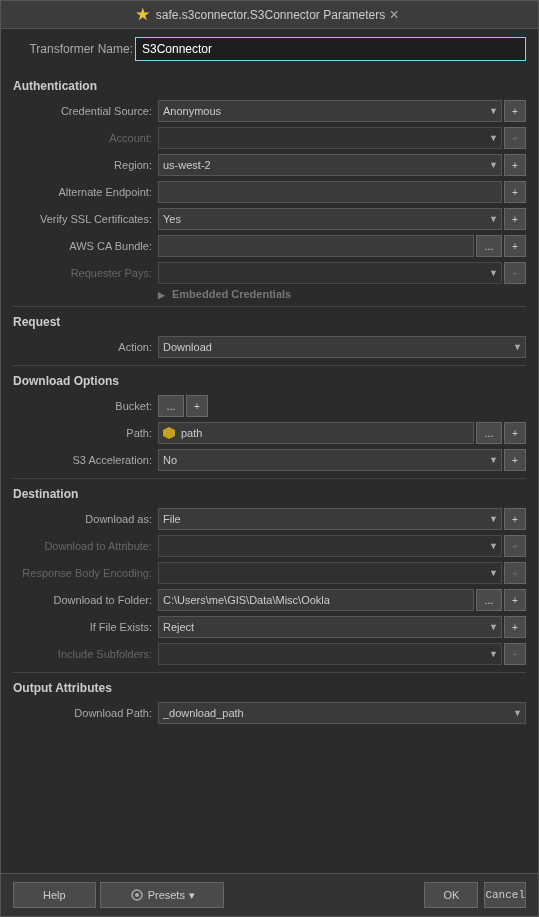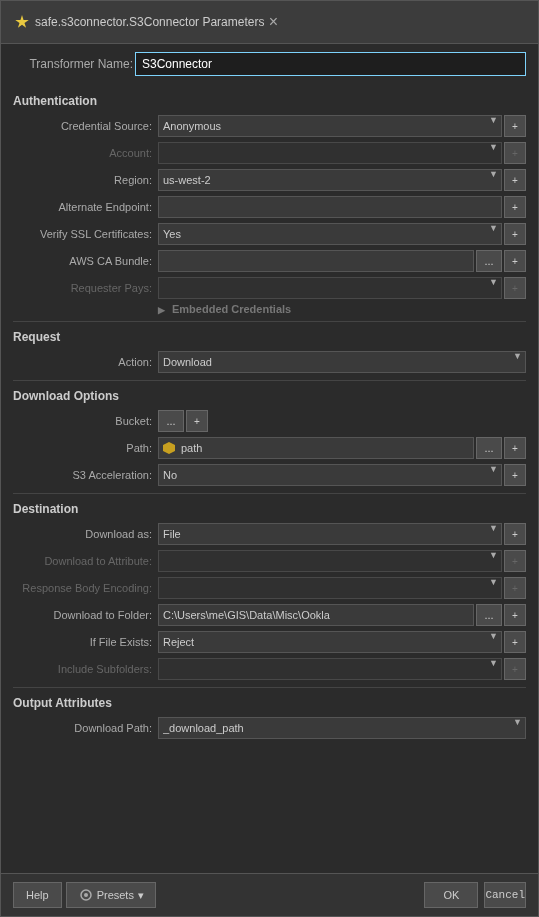--- a/index.html
+++ b/index.html
@@ -16,25 +16,25 @@
       width: 539px;
       height: 917px;
       background: #2b2b2b;
       border: 1px solid #555;
       display: flex;
       flex-direction: column;
     }
     .titlebar {
       background: #3c3c3c;
       border-bottom: 1px solid #555;
-      height: 43px;
+      height: 28px;
       display: flex;
       align-items: center;
       padding: 0 14px;
-      justify-content: flex-start;
+      justify-content: center;
       flex-shrink: 0;
     }
     .titlebar-left {
       display: flex;
       align-items: center;
       gap: 6px;
     }
     .title-icon {
       width: 14px;
       height: 14px;
@@ -111,20 +111,21 @@
     .field-group {
       display: flex;
       align-items: center;
       flex: 1;
       gap: 2px;
     }
     .select-wrapper {
       flex: 1;
       position: relative;
       display: flex;
+      align-items: center;
     }
     .select-wrapper select {
       width: 100%;
       background: #3a3a3a;
       border: 1px solid #555;
       color: #ccc;
       padding: 2px 20px 2px 4px;
       font-size: 11px;
       height: 22px;
       appearance: none;
@@ -228,21 +229,21 @@
       background: #333;
       border-top: 1px solid #555;
       flex-shrink: 0;
     }
     .footer-left { display: flex; gap: 4px; align-items: center; }
     .footer-right { display: flex; gap: 6px; }
     .btn-help, .btn-presets {
       background: #4a4a4a;
       border: 1px solid #666;
       color: #ccc;
-      padding: 4px 12px;
+      padding: 4px 29px;
       cursor: pointer;
       font-size: 11px;
       height: 26px;
       display: flex;
       align-items: center;
       gap: 4px;
     }
     .btn-ok {
       background: #4a4a4a;
       border: 1px solid #666;

